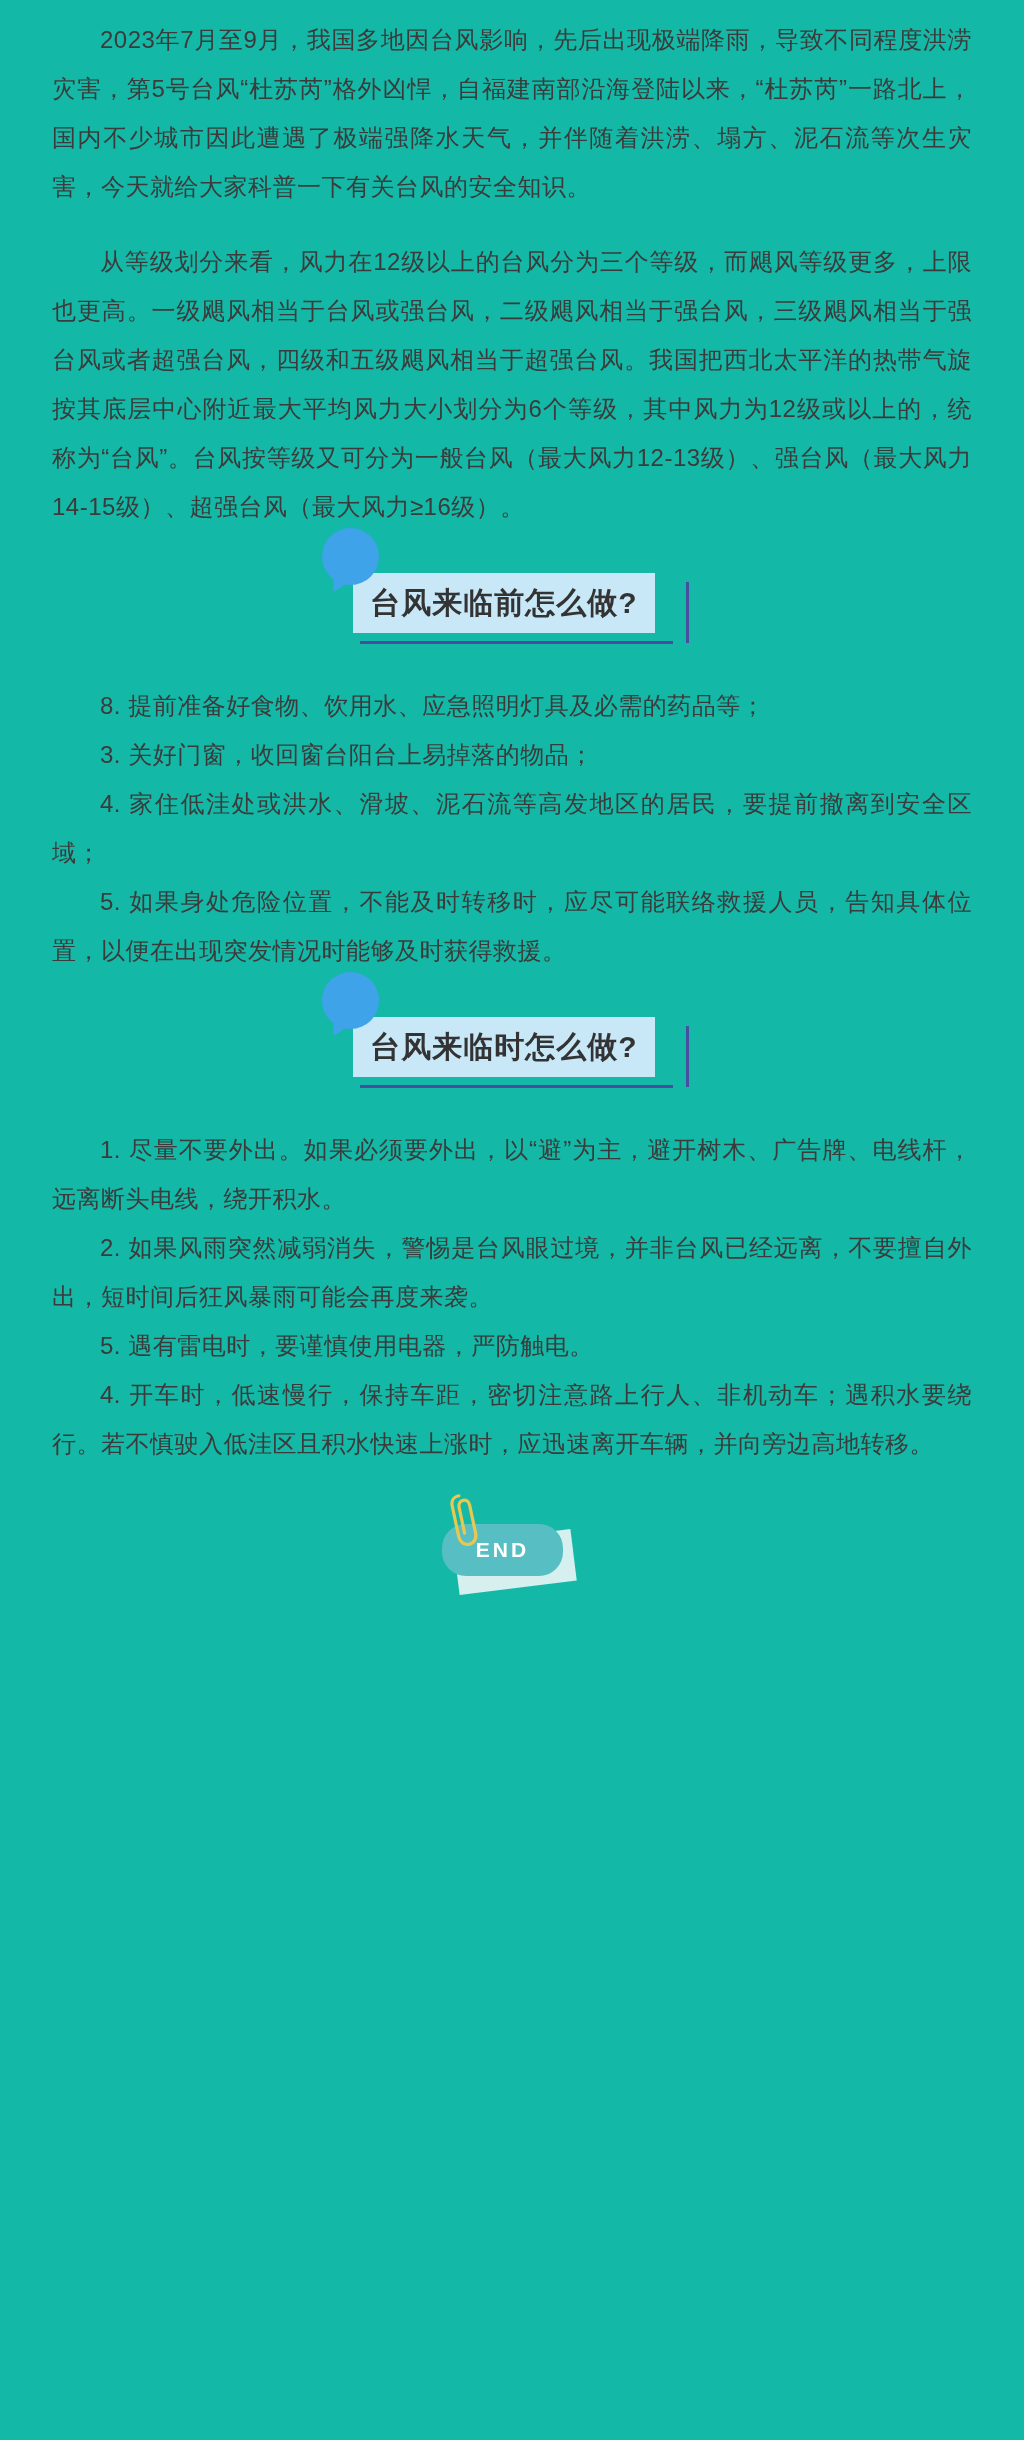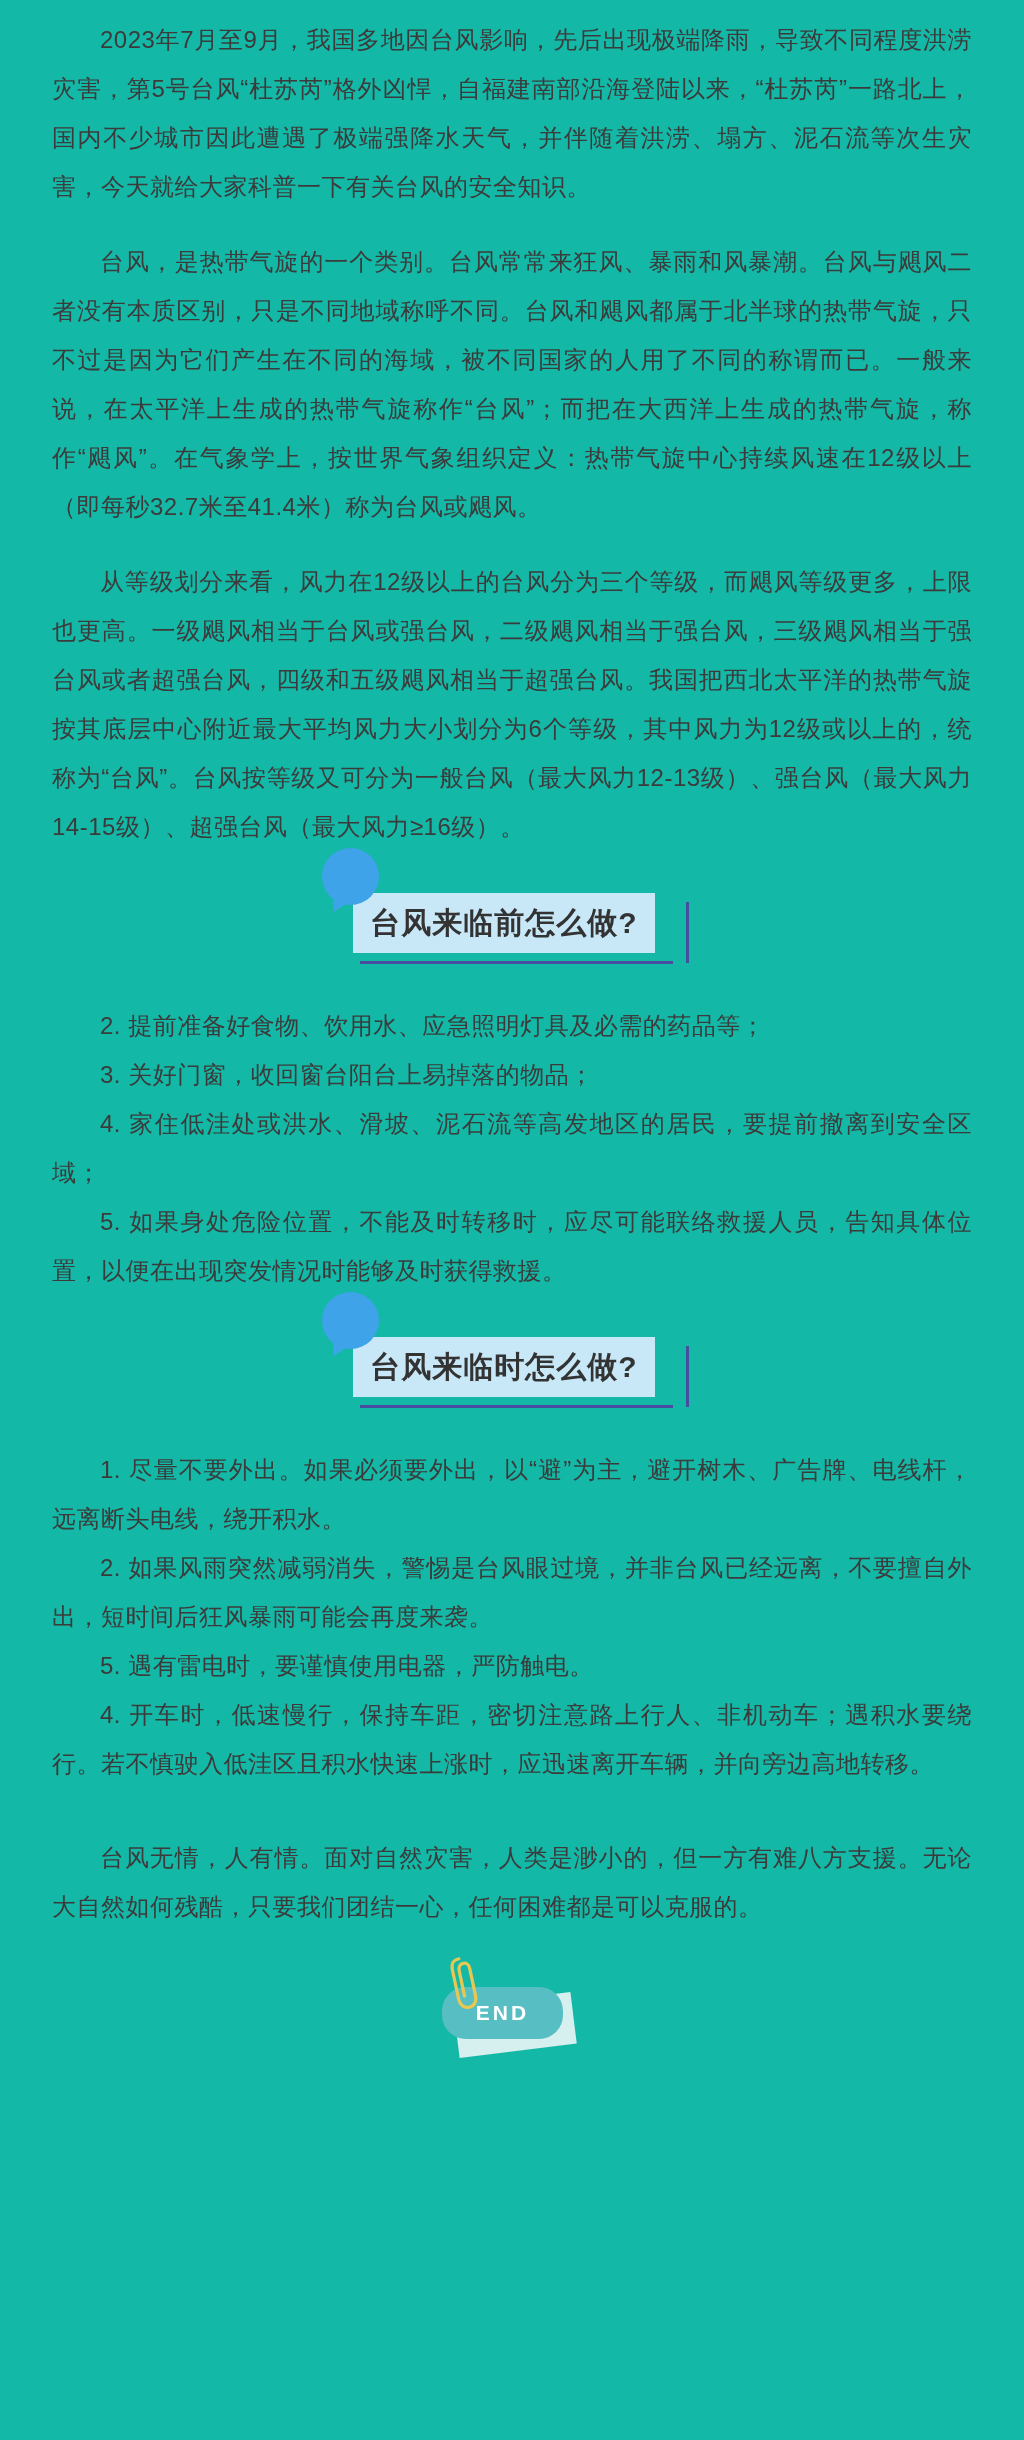--- a/index.html
+++ b/index.html
@@ -34,52 +34,50 @@
   .footer{font-size:24px;color:#3b3b3b;line-height:49px;text-align:justify;
     margin:32px -28px 0 -28px;letter-spacing:.5px;word-break:break-all;}
 </style>
 </head>
 <body>
 
 <div class="page">
   <div class="article">
 
     <p class="para">2023年7月至9月，我国多地因台风影响，先后出现极端降雨，导致不同程度洪涝灾害，第5号台风“杜苏芮”格外凶悍，自福建南部沿海登陆以来，“杜苏芮”一路北上，国内不少城市因此遭遇了极端强降水天气，并伴随着洪涝、塌方、泥石流等次生灾害，今天就给大家科普一下有关台风的安全知识。</p>
-    <p class="para">台风，是热带气旋的一个类别。台风常常来狂风、暴雨和风暴潮。台风与飓风二者没有本质区别，只是不同地域称呼不同。台风和飓风都属于北半球的热带气旋，只不过是因为它们产生在不同的海域，被不同国家的人用了不同的称谓而已。一般来说，在太平洋上生成的热带气旋称作“台风”；而把在大西洋上生成的热带气旋，称作“飓风”。在气象学上，按世界气象组织定义：热带气旋中心持续风速在12级以上（即每秒32.7米至41.4米）称为台风或飓风。</p>
     <p class="para">从等级划分来看，风力在12级以上的台风分为三个等级，而飓风等级更多，上限也更高。一级飓风相当于台风或强台风，二级飓风相当于强台风，三级飓风相当于强台风或者超强台风，四级和五级飓风相当于超强台风。我国把西北太平洋的热带气旋按其底层中心附近最大平均风力大小划分为6个等级，其中风力为12级或以上的，统称为“台风”。台风按等级又可分为一般台风（最大风力12-13级）、强台风（最大风力14-15级）、超强台风（最大风力≥16级）。</p>
 
     <div class="heading-wrap">
       <span class="bubble"></span>
       <div class="heading-box">
         <span class="heading-text">台风来临前怎么做?</span>
       </div>
       <span class="line-v"></span>
       <span class="line-h"></span>
     </div>
 
-    <p class="para li">2. 提前准备好食物、饮用水、应急照明灯具及必需的药品等；</p>
+    <p class="para li">8. 提前准备好食物、饮用水、应急照明灯具及必需的药品等；</p>
     <p class="para li">3. 关好门窗，收回窗台阳台上易掉落的物品；</p>
     <p class="para li">4. 家住低洼处或洪水、滑坡、泥石流等高发地区的居民，要提前撤离到安全区域；</p>
     <p class="para li">5. 如果身处危险位置，不能及时转移时，应尽可能联络救援人员，告知具体位置，以便在出现突发情况时能够及时获得救援。</p>
 
     <div class="heading-wrap">
       <span class="bubble"></span>
       <div class="heading-box">
         <span class="heading-text">台风来临时怎么做?</span>
       </div>
       <span class="line-v"></span>
       <span class="line-h"></span>
     </div>
 
     <p class="para li">1. 尽量不要外出。如果必须要外出，以“避”为主，避开树木、广告牌、电线杆，远离断头电线，绕开积水。</p>
     <p class="para li">2. 如果风雨突然减弱消失，警惕是台风眼过境，并非台风已经远离，不要擅自外出，短时间后狂风暴雨可能会再度来袭。</p>
     <p class="para li">5. 遇有雷电时，要谨慎使用电器，严防触电。</p>
     <p class="para li">4. 开车时，低速慢行，保持车距，密切注意路上行人、非机动车；遇积水要绕行。若不慎驶入低洼区且积水快速上涨时，应迅速离开车辆，并向旁边高地转移。</p>
 
-    <p class="para closing">台风无情，人有情。面对自然灾害，人类是渺小的，但一方有难八方支援。无论大自然如何残酷，只要我们团结一心，任何困难都是可以克服的。</p>
 
     <div class="end-badge">
       <span class="end-shadow"></span>
       <div class="end-box">
         <span class="end-label">END</span>
       </div>
       <svg class="paperclip" viewBox="0 0 26 52">
         <path d="M13 3 C7.5 3 5 6.5 5 11 L5 40 C5 45.5 8.5 49 13 49 C17.5 49 21 45.5 21 40 L21 14 C21 10 18.8 8 16 8 C13.2 8 11 10 11 14 L11 38" fill="none" stroke="#E8C851" stroke-width="3" stroke-linecap="round"></path>
       </svg>
     </div>

